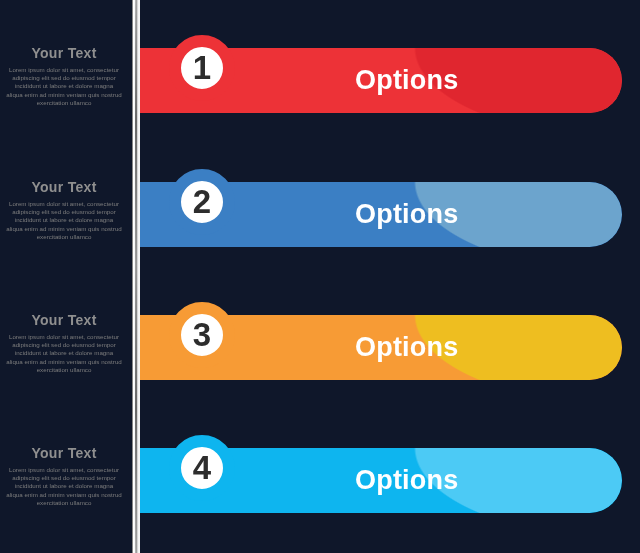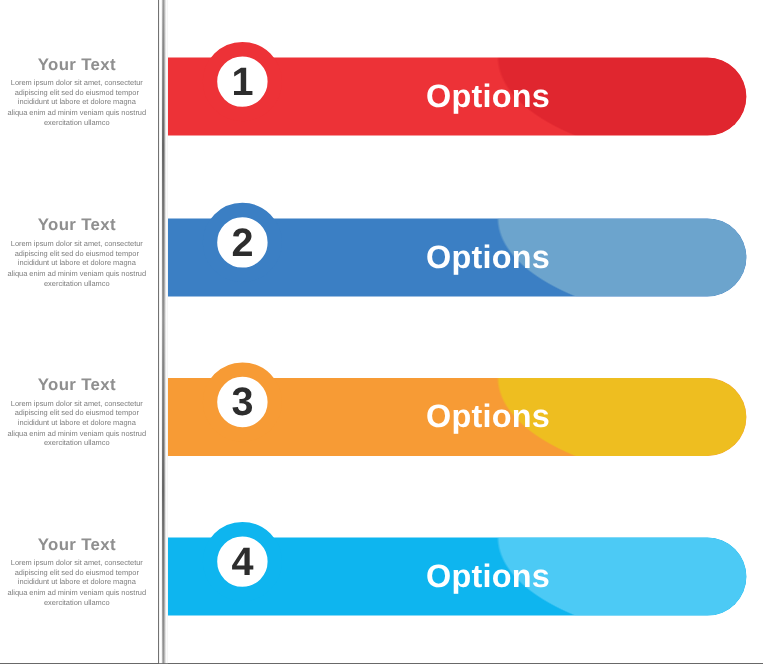--- a/index.html
+++ b/index.html
@@ -10,21 +10,21 @@
   }
   body {
     font-family: "Liberation Sans", sans-serif;
     -webkit-font-smoothing: antialiased;
   }
 
   #stage {
     position: relative;
     width: 640px;
     height: 553px;
-    background: #ffffff;
+    background: #0f172a;
     overflow: hidden;
   }
 
   
   .divider {
     position: absolute;
     left: 132px;
     top: 0;
     width: 8px;
     height: 553px;

